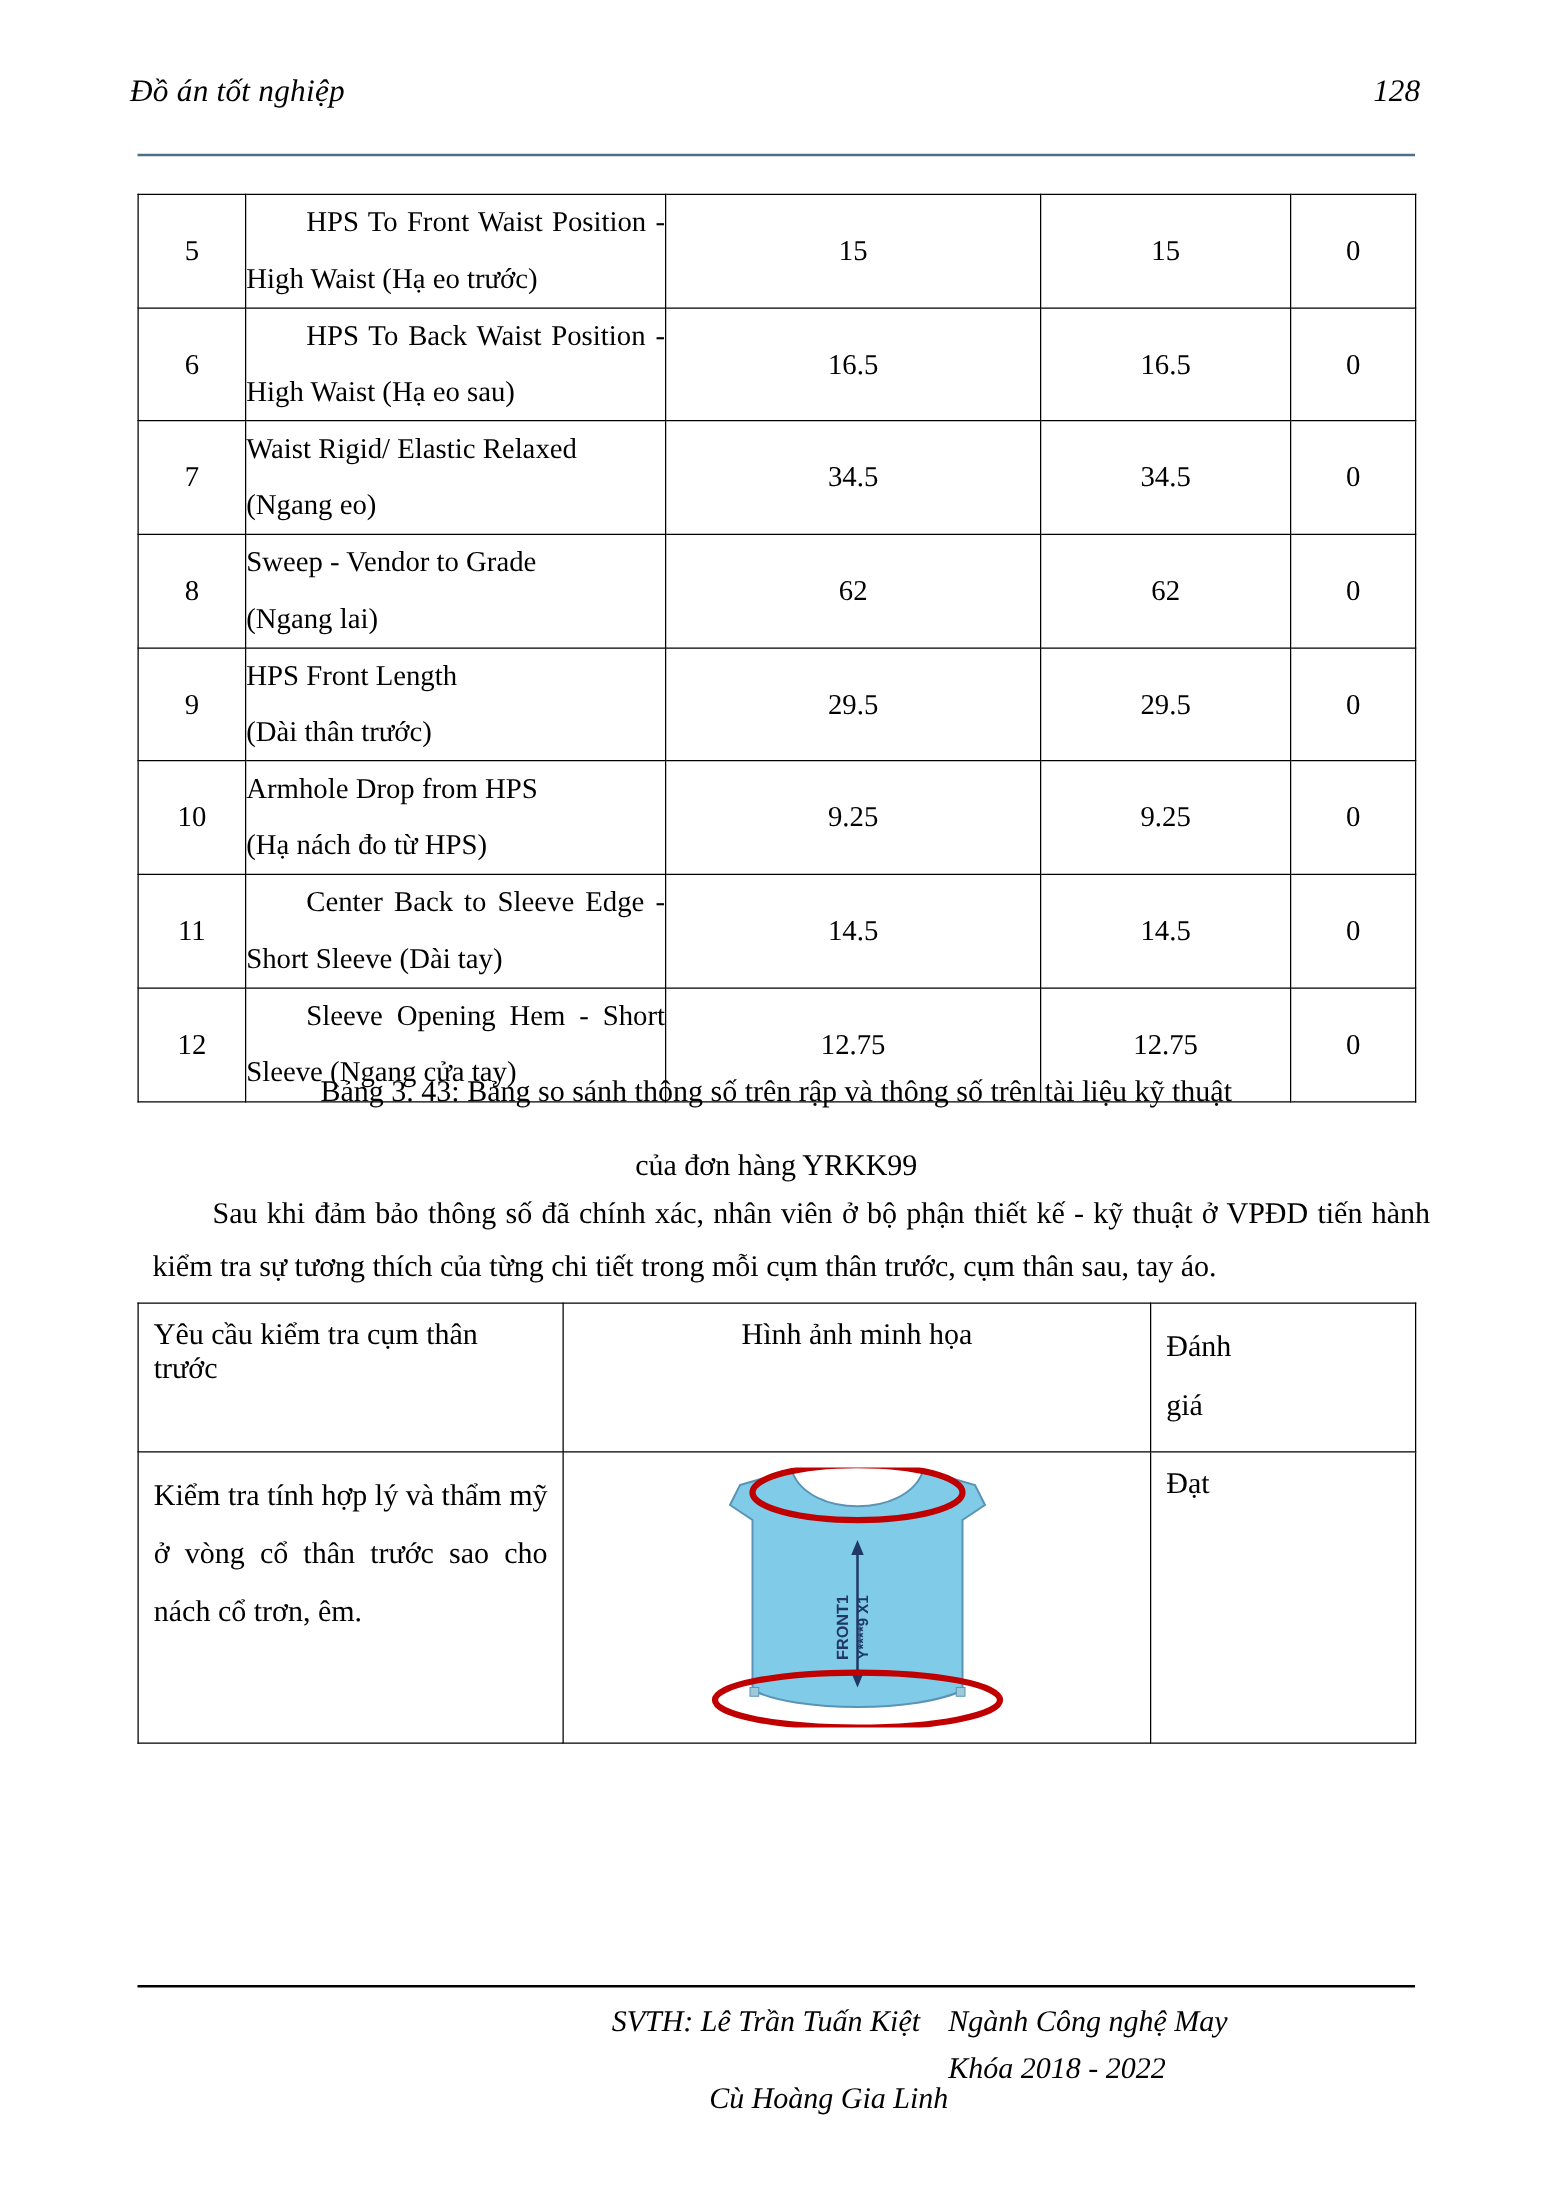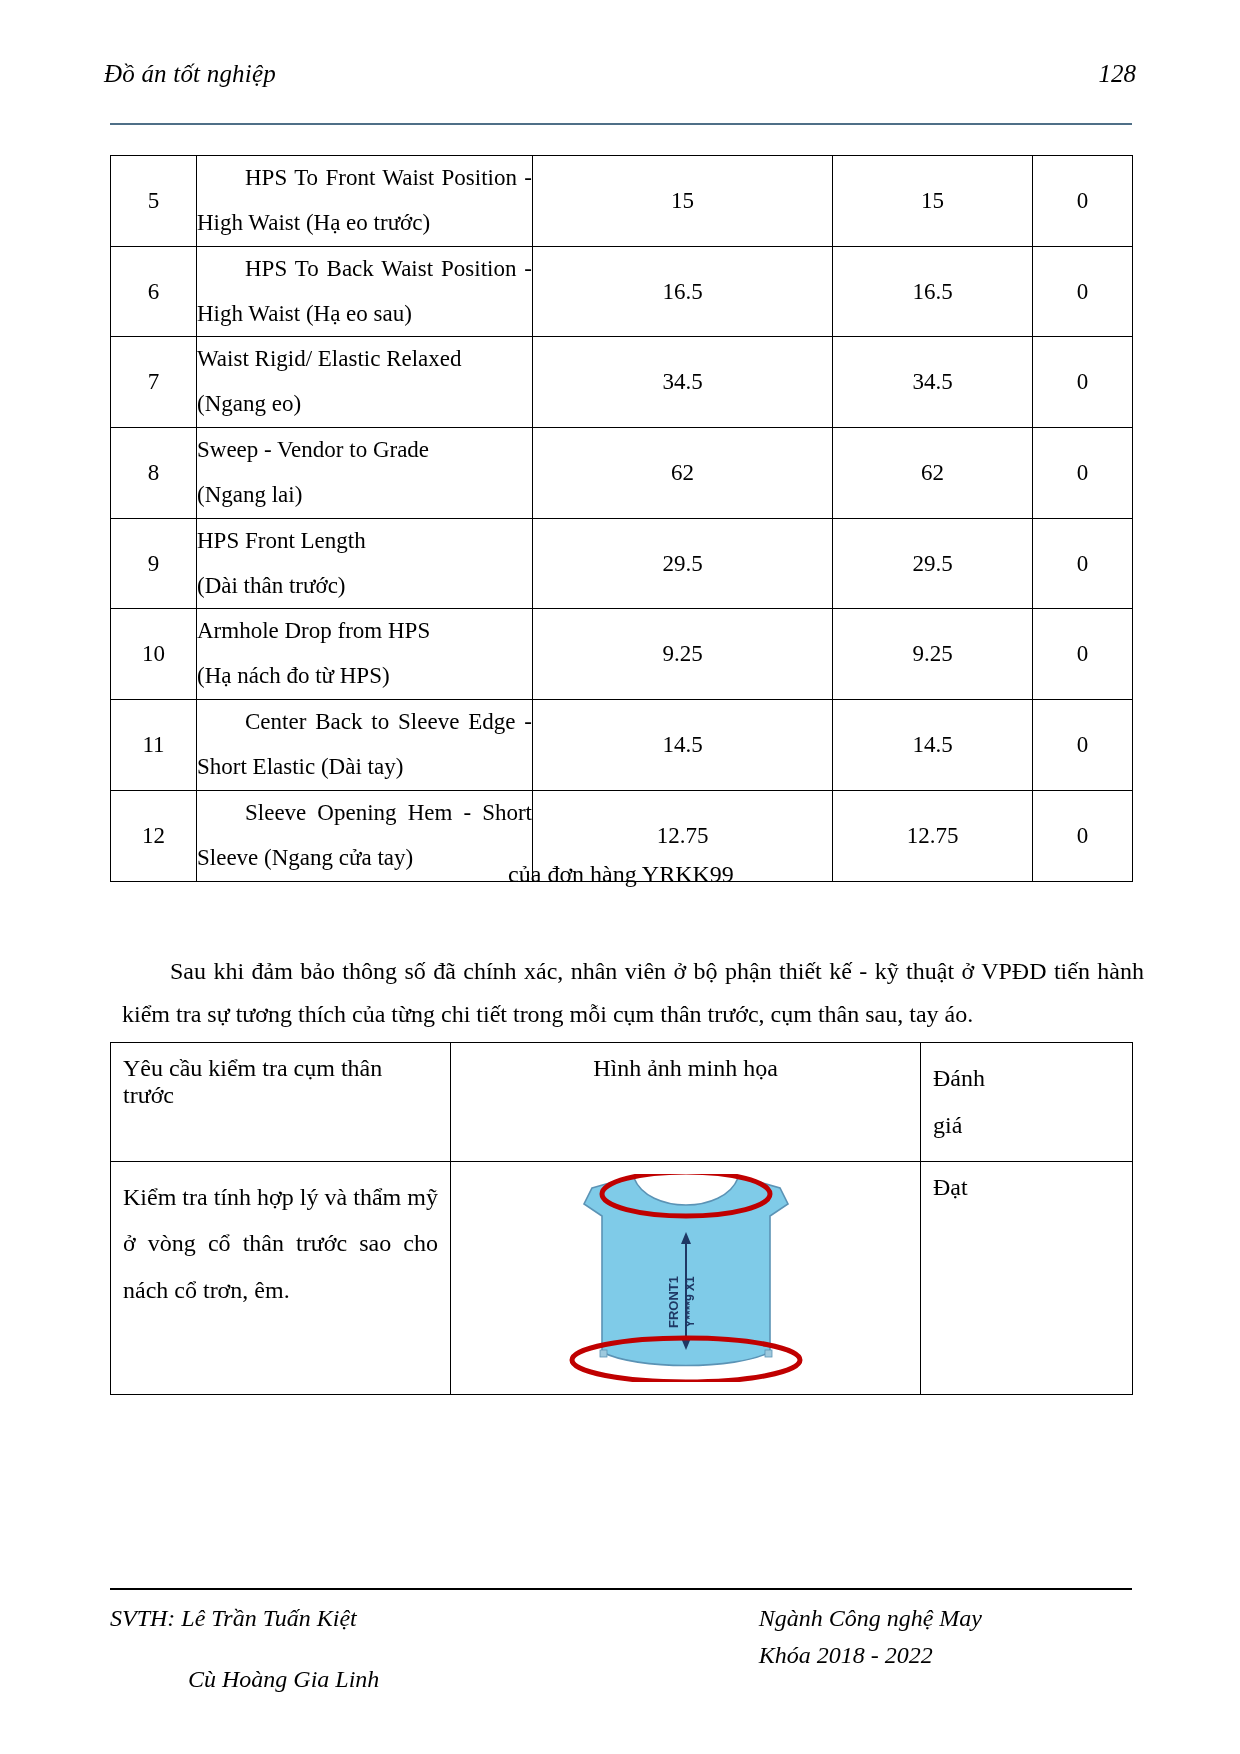--- a/index.html
+++ b/index.html
@@ -183,21 +183,21 @@
     width: 1022px;
     height: 2px;
     background: #000000;
   }
   .footer {
     position: absolute;
     left: 110px;
     top: 1600px;
     width: 1022px;
     display: flex;
-    justify-content: space-between;
+    justify-content: flex-end;
     font-style: italic;
     font-size: 24px;
   }
   .footer-left { text-align: left; line-height: 1.55; }
   .footer-right { text-align: left; line-height: 1.55; padding-right: 150px; }
   .footer-left .fl2 { padding-left: 78px; display:block;margin-top:24px; }
 </style>
 </head>
 <body>
 
@@ -275,40 +275,41 @@
           <span class="l2">(Hạ nách đo từ HPS)</span>
         </td>
         <td class="cell-center">9.25</td>
         <td class="cell-center">9.25</td>
         <td class="cell-center">0</td>
       </tr>
       <tr>
         <td class="cell-center">11</td>
         <td class="cell-desc just">
           <span class="l1">Center Back to Sleeve Edge -</span>
-          <span class="l2">Short Elastic (Dài tay)</span>
+          <span class="l2">Short Sleeve (Dài tay)</span>
         </td>
         <td class="cell-center">14.5</td>
         <td class="cell-center">14.5</td>
         <td class="cell-center">0</td>
       </tr>
       <tr>
         <td class="cell-center">12</td>
         <td class="cell-desc just">
           <span class="l1">Sleeve Opening Hem - Short</span>
           <span class="l2">Sleeve (Ngang cửa tay)</span>
         </td>
         <td class="cell-center">12.75</td>
         <td class="cell-center">12.75</td>
         <td class="cell-center">0</td>
       </tr>
     </tbody>
   </table>
 
   <div class="caption">
+    <div>Bảng 3. 43: Bảng so sánh thông số trên rập và thông số trên tài liệu kỹ thuật</div>
     <div>của đơn hàng YRKK99</div>
   </div>
 
   <div class="body-para">Sau khi đảm bảo thông số đã chính xác, nhân viên ở bộ phận thiết kế - kỹ thuật ở VPĐD tiến hành kiểm tra sự tương thích của từng chi tiết trong mỗi cụm thân trước, cụm thân sau, tay áo.</div>
 
   <table class="insp-table">
     <colgroup>
       <col class="ic-req">
         <col class="ic-img">
         <col class="ic-eval">

